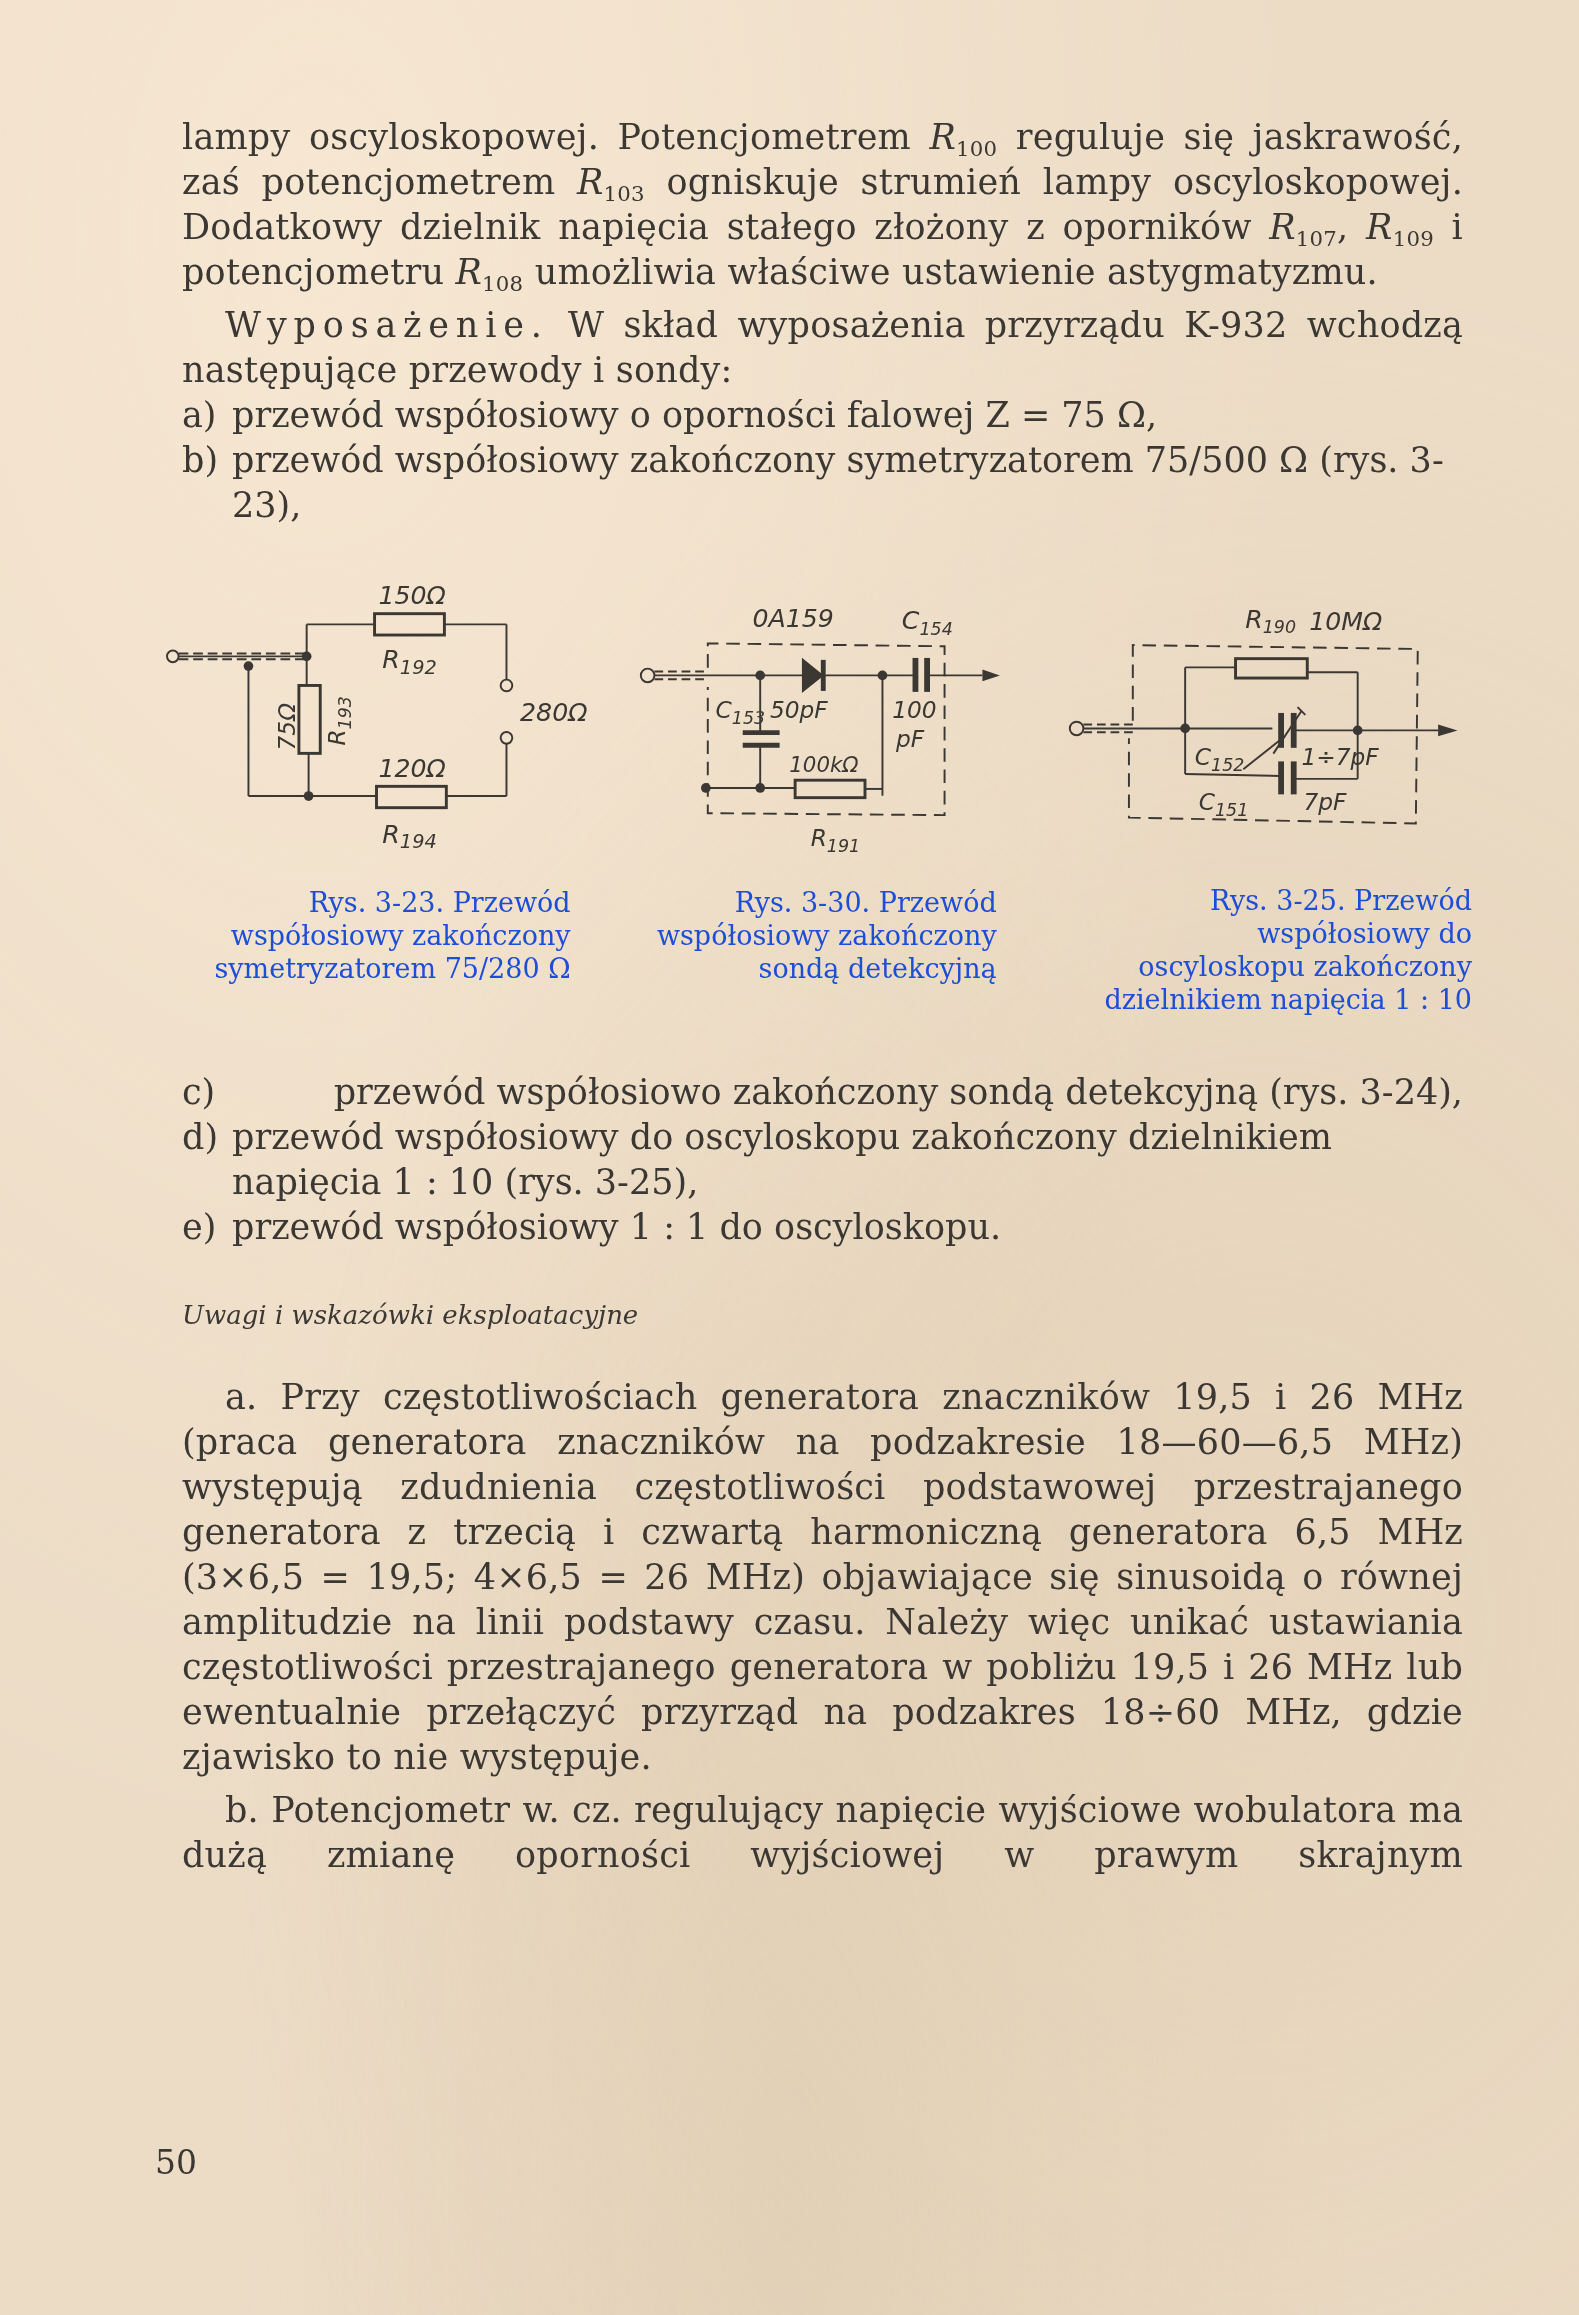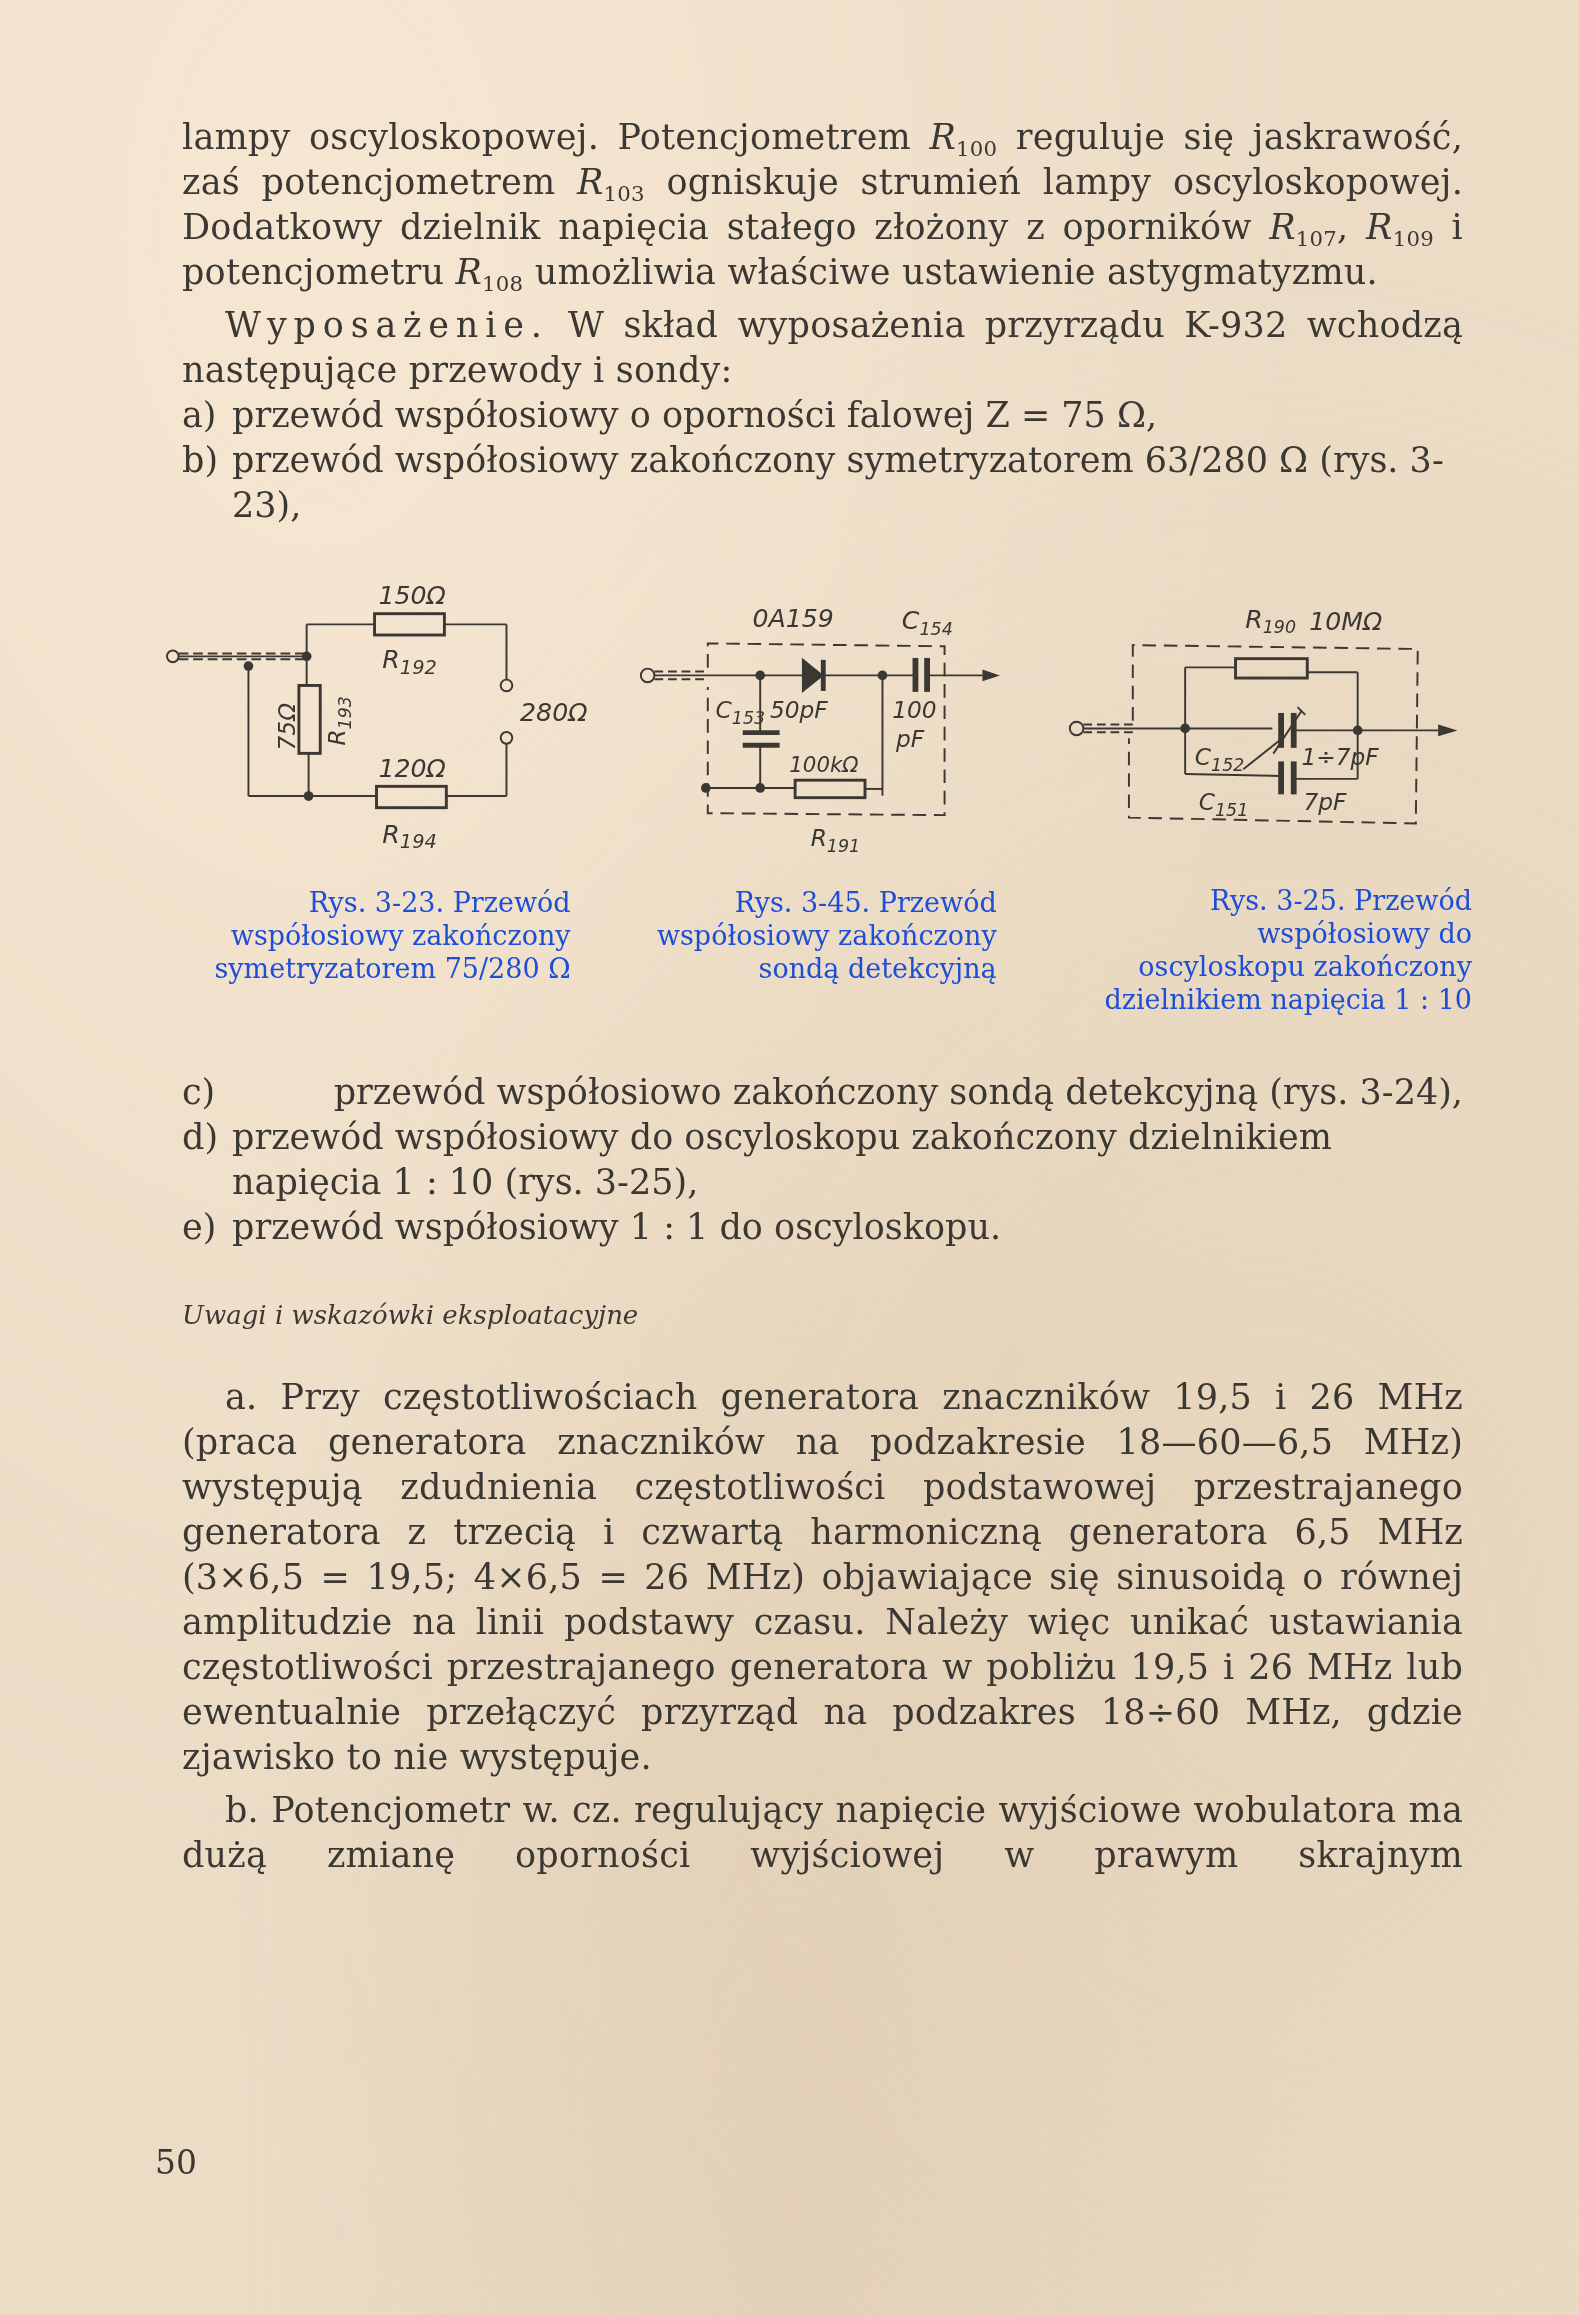--- a/index.html
+++ b/index.html
@@ -50,21 +50,21 @@
 
   <p class="p indent"><span class="spaced">Wyposażenie.</span><span> W skład wyposażenia przyrządu K-932 wchodzą następujące przewody i sondy:</span></p>
 
   <div>
     <div class="item">
         <span class="mark">a)</span>
         <span class="txt">przewód współosiowy o oporności falowej Z = 75 Ω,</span>
       </div>
     <div class="item">
         <span class="mark">b)</span>
-        <span class="txt" style="text-align:left">przewód współosiowy zakończony symetryzatorem 63/280 Ω (rys. 3-23),</span>
+        <span class="txt" style="text-align:left">przewód współosiowy zakończony symetryzatorem 75/500 Ω (rys. 3-23),</span>
       </div>
   </div>
 
   <div class="figures">
 
     <div class="fig" style="left:-19.4px; top:0;">
       <svg width="427" height="291" viewBox="0 0 440 300">
         <g stroke="#3b3733" stroke-width="2" fill="none">
           <circle cx="10" cy="88" r="6"></circle>
           <line x1="16" y1="85" x2="148" y2="85" stroke-dasharray="10,5"></line>
@@ -134,21 +134,21 @@
         </g>
         <text x="128" y="38" font-size="26">0A159</text>
         <text x="282" y="40" font-size="26"><tspan>C</tspan><tspan font-size="18" dy="6">154</tspan></text>
         <text x="90" y="132" font-size="24"><tspan>C</tspan><tspan font-size="18" dy="6">153</tspan></text>
         <text x="146" y="132" font-size="24">50pF</text>
         <text x="272" y="132" font-size="24">100</text>
         <text x="276" y="162" font-size="24">pF</text>
         <text x="166" y="188" font-size="22">100kΩ</text>
         <text x="188" y="264" font-size="24"><tspan>R</tspan><tspan font-size="18" dy="6">191</tspan></text>
       </svg>
-      <div class="caption" style="left:9.7px; top:296px; width:359px;">Rys. 3-45. Przewód współosiowy zakończony sondą detekcyjną</div>
+      <div class="caption" style="left:9.7px; top:296px; width:359px;">Rys. 3-30. Przewód współosiowy zakończony sondą detekcyjną</div>
     </div>
 
     <div class="fig" style="left:873px; top:14px;">
       <svg width="427" height="252" viewBox="0 0 440 260">
         <g stroke="#3b3733" stroke-width="2" fill="none">
           <circle cx="22" cy="148" r="7"></circle>
           <line x1="29" y1="144" x2="80" y2="144" stroke-dasharray="9,5"></line>
           <line x1="29" y1="152" x2="80" y2="152" stroke-dasharray="9,5"></line>
           <line x1="29" y1="148" x2="224" y2="148"></line>
           <line x1="233" y1="132" x2="233" y2="168" stroke-width="6"></line>

